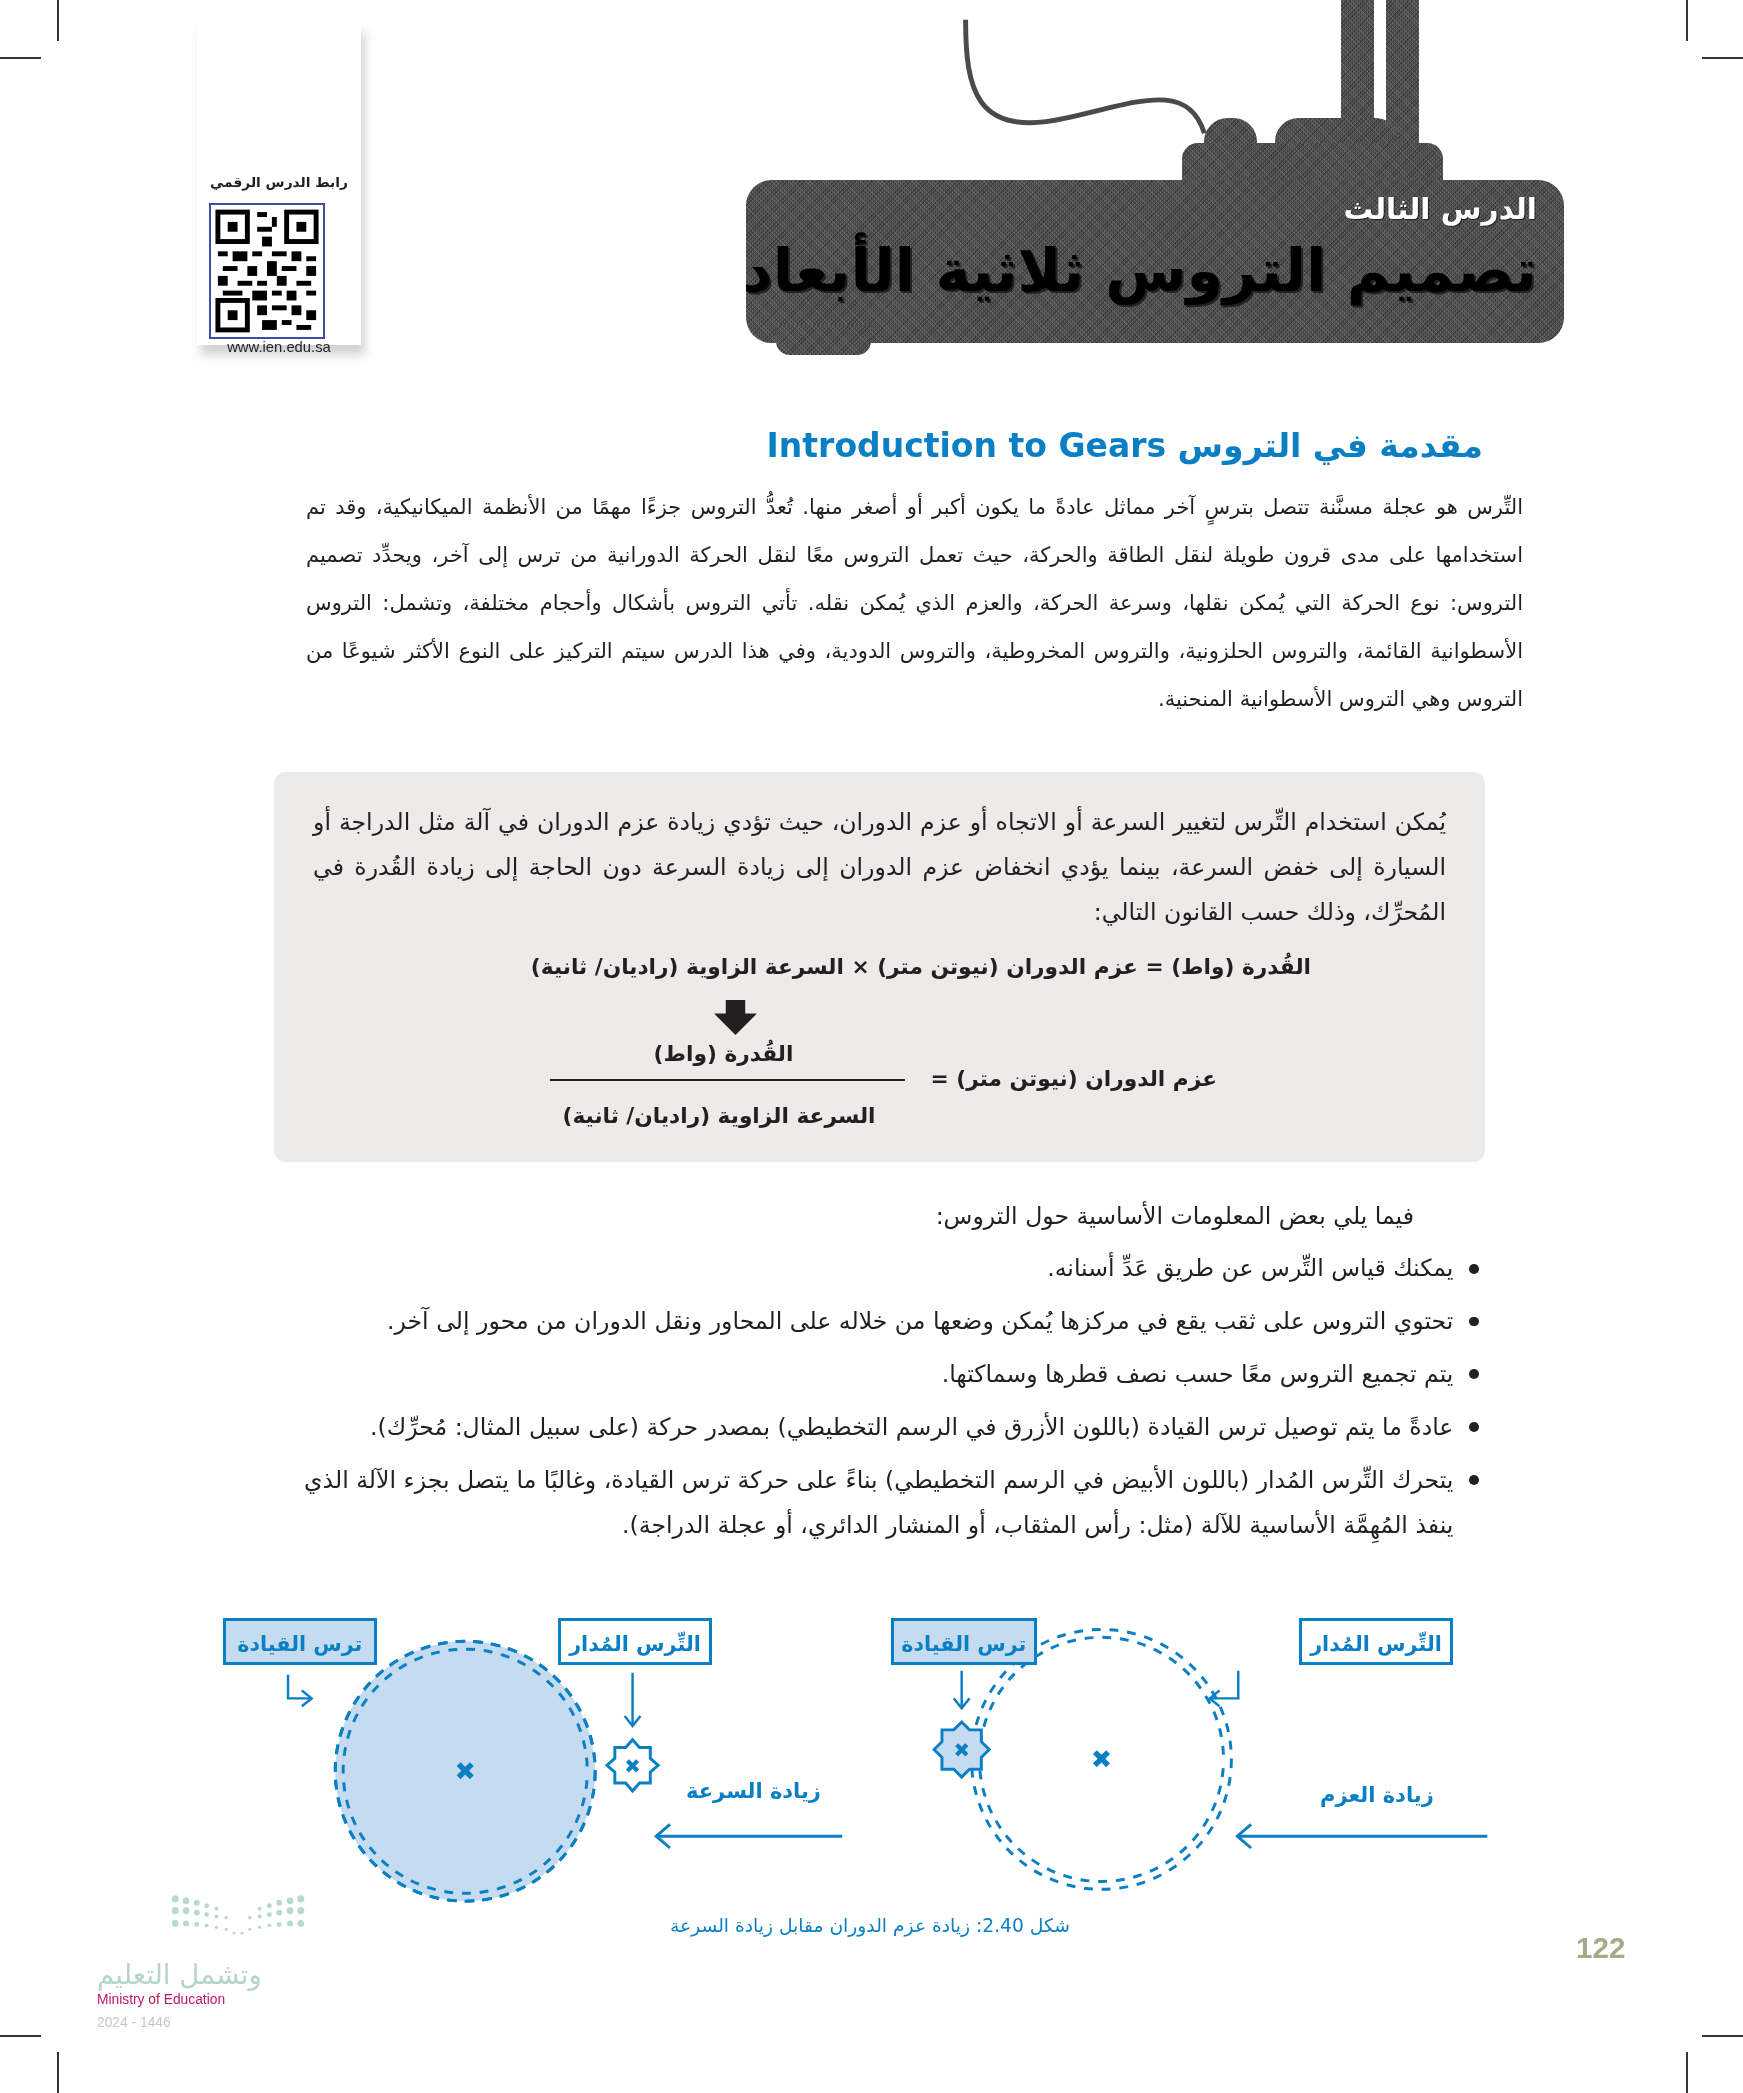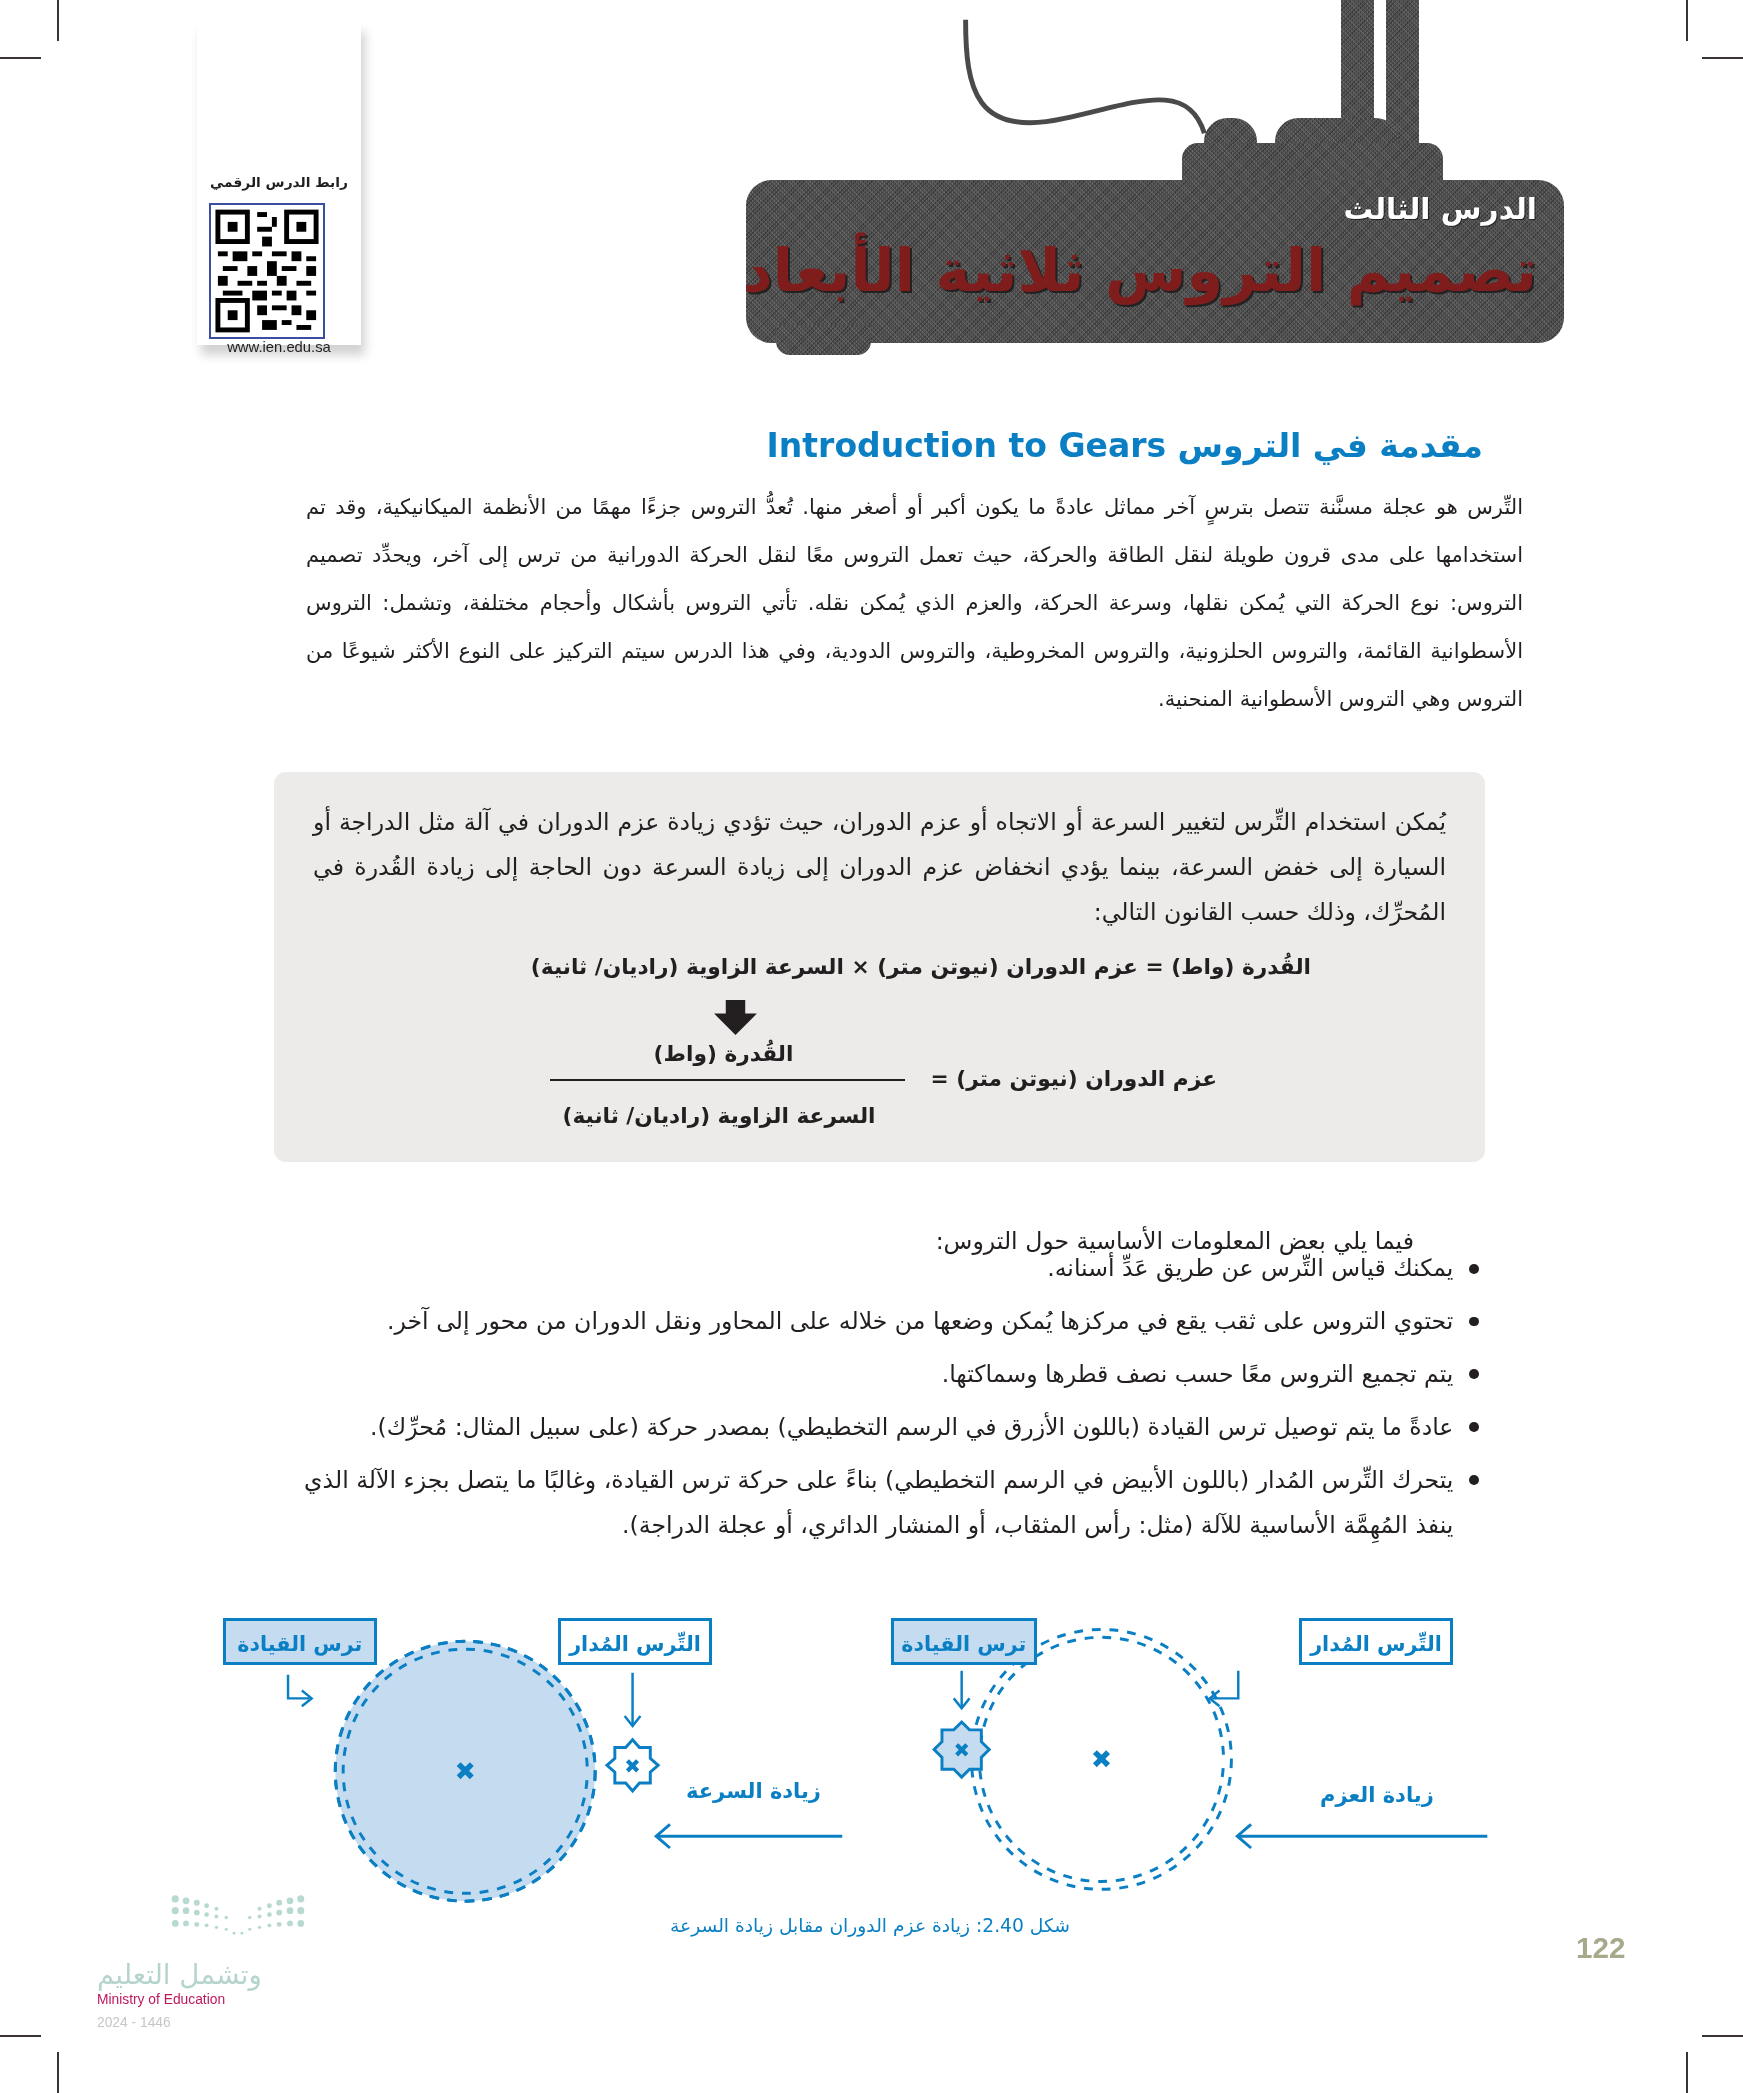--- a/index.html
+++ b/index.html
@@ -24,21 +24,21 @@
       repeating-linear-gradient(90deg, rgba(255,255,255,0.07) 0 1px, transparent 1px 2px); }
   .title-main { left: 746px; top: 180px; width: 818px; height: 163px; border-radius: 25.6px; }
   .title-tab-bottom { left: 776px; top: 325px; width: 95px; height: 29.6px; border-radius: 0 0 13.8px 13.8px; }
   .title-tab-top { left: 1182px; top: 143px; width: 261px; height: 49px; border-radius: 15.8px 15.8px 0 0; }
   .plug-left { left: 1204px; top: 118px; width: 53px; height: 49px; border-radius: 23.6px 23.6px 0 0; }
   .plug-right { left: 1275px; top: 118px; width: 124px; height: 49px; border-radius: 23.6px 23.6px 0 0; }
   .post-a { left: 1341px; top: 0; width: 33px; height: 148px; }
   .post-b { left: 1386px; top: 0; width: 33px; height: 148px; }
   .lesson-kicker { right: 207px; top: 192px; font-size: 29.6px; font-weight: bold; color: #fff;
                    direction: rtl; text-shadow: 1px 1px 0 #222; }
-  .lesson-title { right: 207px; top: 236px; font-size: 59px; font-weight: bold; color: #7f1d1d;
+  .lesson-title { right: 207px; top: 236px; font-size: 59px; font-weight: bold; color: #000000;
                   direction: rtl; letter-spacing: 1px; text-shadow: 2px 2px 0 #222; white-space: nowrap; }
   
   .section-heading { right: 261px; top: 426px; font-size: 33px; font-weight: bold; color: #0a7fc4;
                      direction: rtl; white-space: nowrap; }
   .section-heading .en { font-family: "DejaVu Sans", sans-serif; }
   
   .para { left: 266px; width: 1217px; direction: rtl; text-align: justify; text-align-last: right;
           font-size: 21px; line-height: 48px; margin-left: 40px; }
   .intro { top: 483px; }
   
@@ -46,21 +46,21 @@
   .info-text { left: 313px; top: 800px; width: 1133px; direction: rtl; text-align: justify; text-align-last: right;
                font-size: 23.6px; line-height: 45px; }
   .formula { direction: rtl; font-weight: bold; font-size: 21.7px; white-space: nowrap; }
   .formula1 { right: 433px; top: 954px; }
   .down-arrow { left: 714px; top: 1000px; width: 43px; height: 35px; }
   .formula2-lhs { right: 527px; top: 1066px; }
   .frac-num { left: 630px; top: 1041px; width: 187px; text-align: center; }
   .frac-line { left: 550px; top: 1079px; width: 355px; height: 2px; background: #231f20; }
   .frac-den { left: 537px; top: 1103px; width: 364px; text-align: center; }
   
-  .list-intro { right: 330px; top: 1227px; direction: rtl; font-size: 23.6px; white-space: nowrap; text-align: right; }
+  .list-intro { right: 330px; top: 1202px; direction: rtl; font-size: 23.6px; white-space: nowrap; text-align: right; }
   .bullets { right: 261px; top: 1246px; width: 1217px; direction: rtl; margin: 0; padding: 0; list-style: none; }
   .bullets li { position: relative; padding-right: 29.6px; font-size: 23.6px; line-height: 45px; margin-bottom: 7.9px; text-align: right; }
   .bullets li::before { content: ""; position: absolute; right: 3.9px; top: 17.7px; width: 9.9px; height: 9.9px;
                         border-radius: 50%; background: #231f20; }
   
   .label-box { position: absolute; border: 3px solid #0a7fc4; color: #0a7fc4; font-weight: bold; font-size: 20.7px;
                direction: rtl; text-align: center; line-height: 47px; height: 47px; box-sizing: border-box; }
   .label-blue { background: #c5dcf0; }
   .label-white { background: #fff; }
   .dir-label { position: absolute; color: #0a7fc4; font-weight: bold; font-size: 21px; direction: rtl; white-space: nowrap; }

